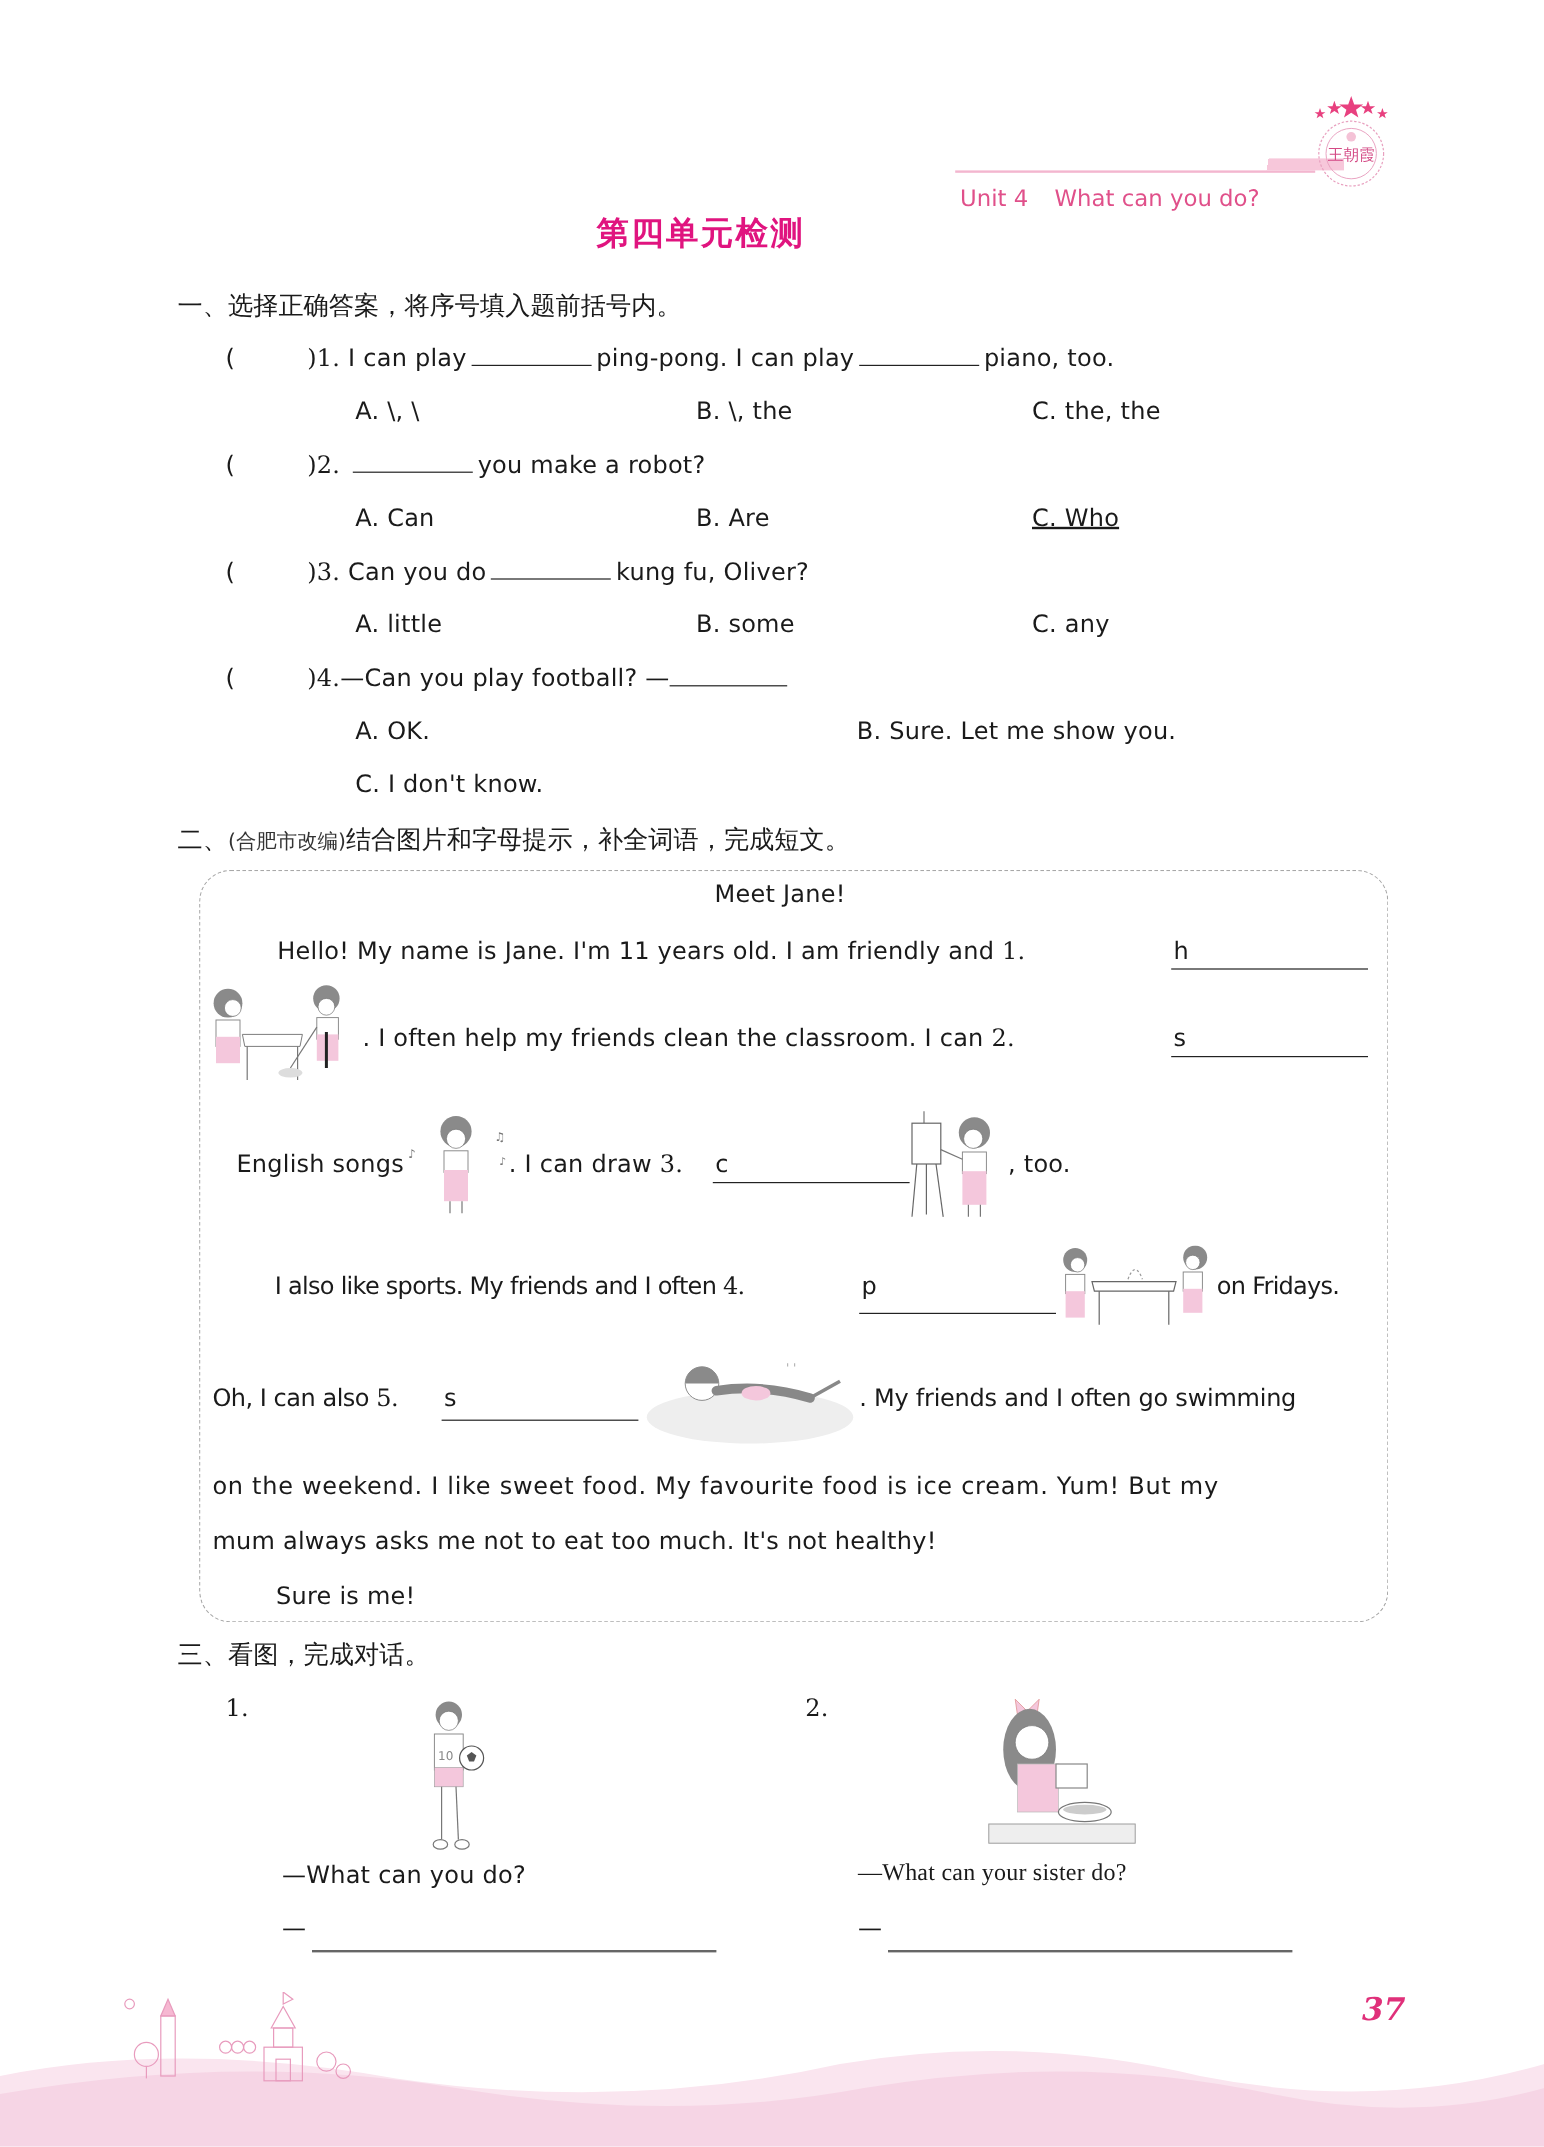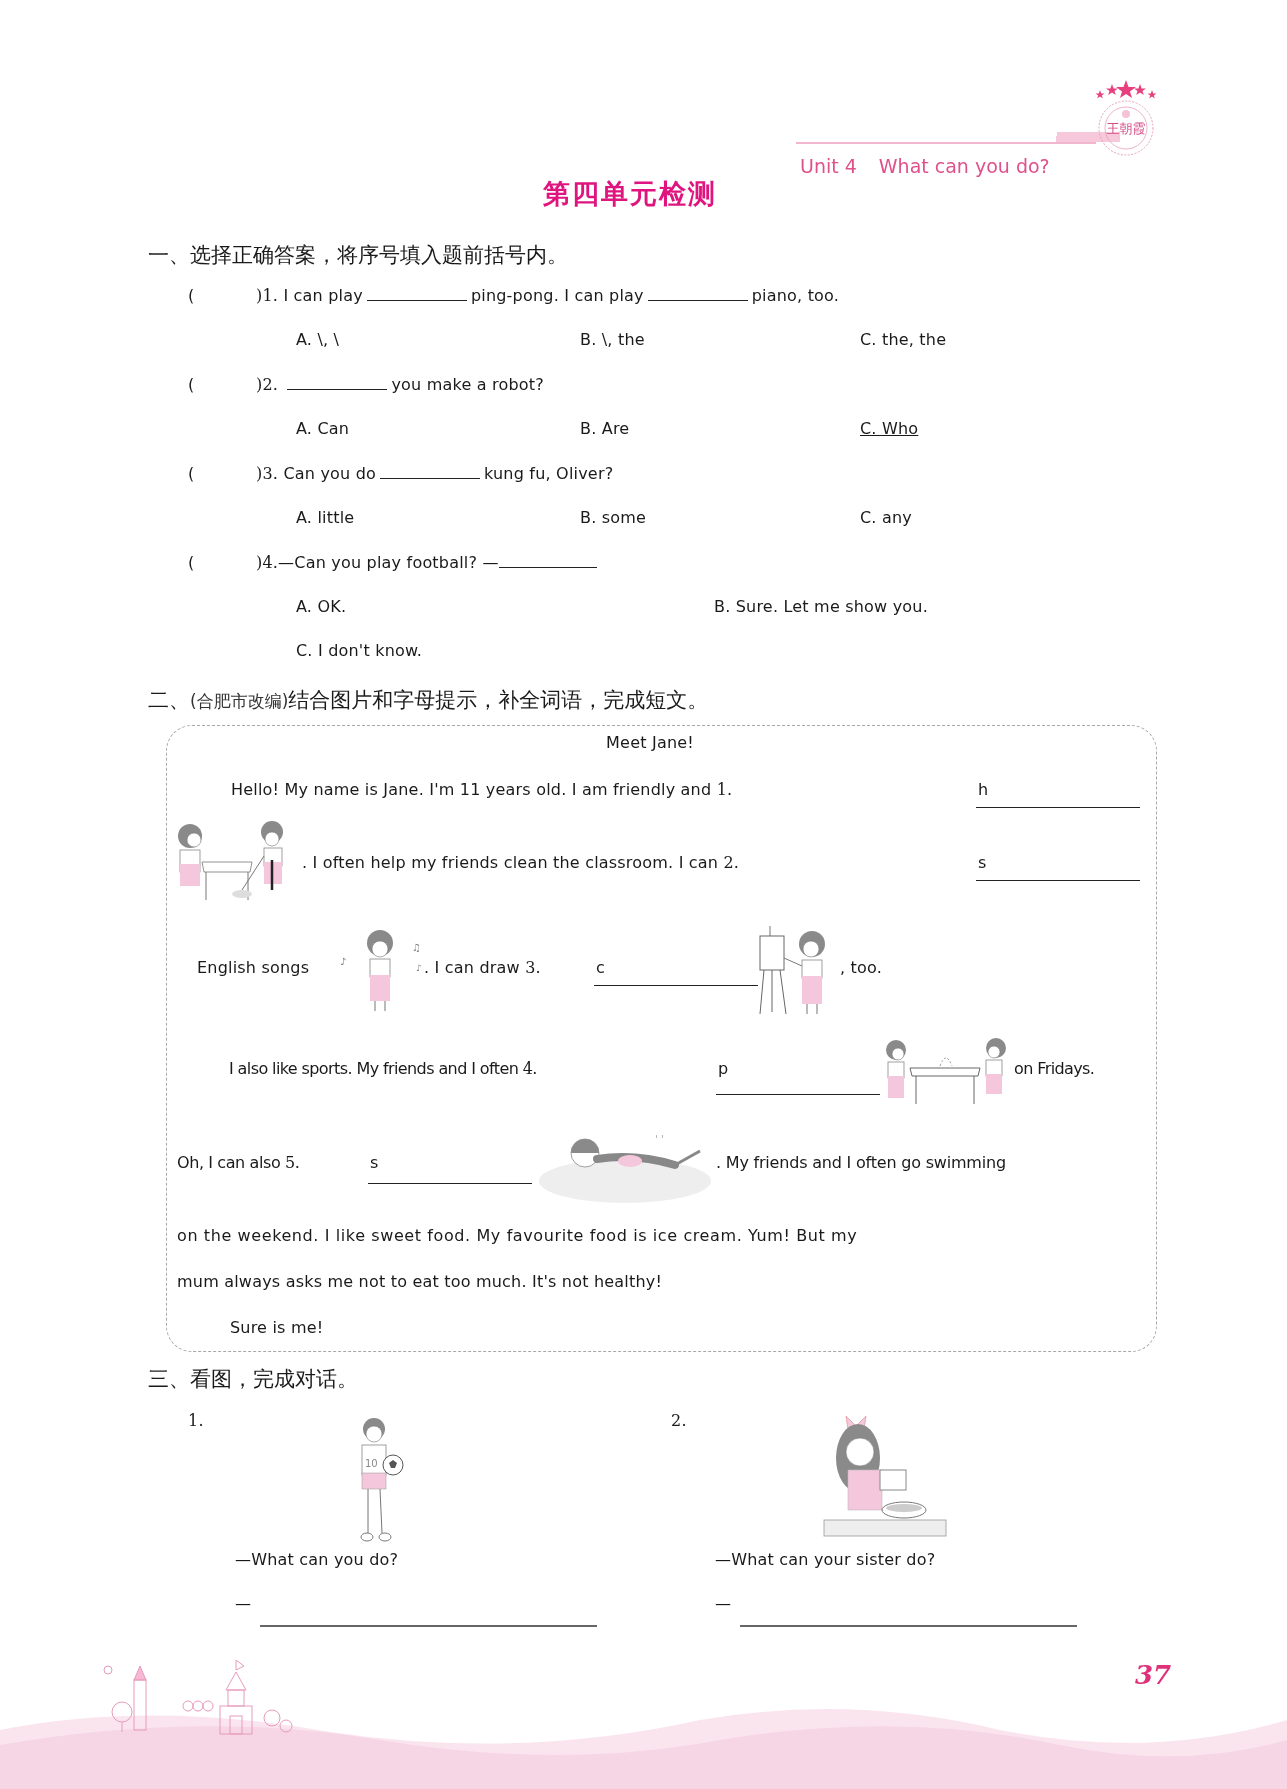--- a/index.html
+++ b/index.html
@@ -3,32 +3,32 @@
 <meta charset="utf-8">
 <style>
   html, body { margin:0; padding:0; }
   body {
     width:1287px; height:1789px; position:relative; overflow:hidden;
     background:#ffffff;
     font-family:"DejaVu Sans", sans-serif;
     color:#1a1a1a;
   }
   .abs { position:absolute; }
-  .hand { font-family:"DejaVu Sans", sans-serif; font-size:16px; letter-spacing:0.2px; }
+  .hand { font-family:"DejaVu Sans", sans-serif; font-size:20px; letter-spacing:0.2px; }
   .serifnum { font-family:"DejaVu Serif", serif; }
 
   
   #header-unit { left:800px; top:121px; font-size:19px; color:#e0508a; white-space:nowrap;margin-top:34px; }
   #header-unit .gap { display:inline-block; width:22px; }
   #header-line { left:796px; top:142px; width:300px; height:2px; background:#f3b6cf; }
   #header-ribbon { left:1050px; top:132px; width:70px; height:10px;
     background:linear-gradient(100deg, transparent 10%, #f7c7da 10%, #f7c7da 100%); }
   #logo { left:1088px; top:78px; width:76px; height:80px; }
 
-  #title { left:0; width:1168px; top:176px; text-align:center; font-size:27px; font-weight:bold; color:#e0147f; letter-spacing:2px;margin-left:46px; }
+  #title { left:0; width:1168px; top:176px; text-align:center; font-size:27px; font-weight:bold; color:#e0147f; letter-spacing:2px; }
 
   .sec-head { font-size:21px; white-space:nowrap; }
   #sec1-head { left:148px; top:241px; }
   #sec2-head { left:148px; top:686px; }
   #sec3-head { left:148px; top:1365px; }
   .note-small { font-size:17px; color:#333; }
 
   .q-row { white-space:nowrap; }
   .paren-l { display:inline-block; width:68px; }
   .blank { display:inline-block; border-bottom:1.6px solid #222; vertical-align:baseline; height:1px; margin:0 4px; }
@@ -242,21 +242,21 @@
 <svg class="pic" style="left:820px; top:1408px;" width="130" height="132" viewBox="0 0 130 132">
   <path d="M26 8 L36 18 L46 8 L44 22 L28 22 Z" fill="#f4c7dc" stroke="#d88" stroke-width="0.6"></path>
   <ellipse cx="38" cy="50" rx="22" ry="34" fill="#8a8a8a"></ellipse>
   <circle cx="40" cy="44" r="14" fill="#fff" stroke="#777" stroke-width="0.6"></circle>
   <rect x="28" y="62" width="34" height="40" fill="#f4c7dc" stroke="#bbb" stroke-width="0.6"></rect>
   <rect x="60" y="62" width="26" height="20" fill="#fff" stroke="#888"></rect>
   <ellipse cx="84" cy="102" rx="22" ry="8" fill="#fff" stroke="#777"></ellipse>
   <ellipse cx="84" cy="100" rx="18" ry="4" fill="#ccc"></ellipse>
   <rect x="4" y="112" width="122" height="16" fill="#eee" stroke="#999" stroke-width="0.8"></rect>
 </svg>
-<div class="abs hand" style="left:715px; top:1550px;">—What can your sister do?</div>
+<div class="abs hand" style="left:715px; top:1550px;font-family:Liberation Serif, serif;">—What can your sister do?</div>
 <div class="abs hand" style="left:715px; top:1594px;">—</div>
 <div class="abs" style="left:740px; top:1625px; width:337px; height:2px; background:#666;"></div>
 
 <svg id="footer-wave" class="abs" viewBox="0 0 1287 89" preserveAspectRatio="none">
   <path d="M0 30 Q150 0 330 32 Q520 60 700 20 Q850 -6 1000 30 Q1150 60 1287 20 L1287 89 L0 89 Z" fill="#fae5ef"></path>
   <path d="M0 45 Q200 10 380 40 Q560 70 720 40 Q900 10 1060 45 Q1180 70 1287 40 L1287 89 L0 89 Z" fill="#f6d5e5"></path>
 </svg>
 <svg class="abs" style="left:100px; top:1660px;" width="220" height="80" viewBox="0 0 220 80">
   <g fill="none" stroke="#e89bbd" stroke-width="1">
     <circle cx="8" cy="10" r="4"></circle>

